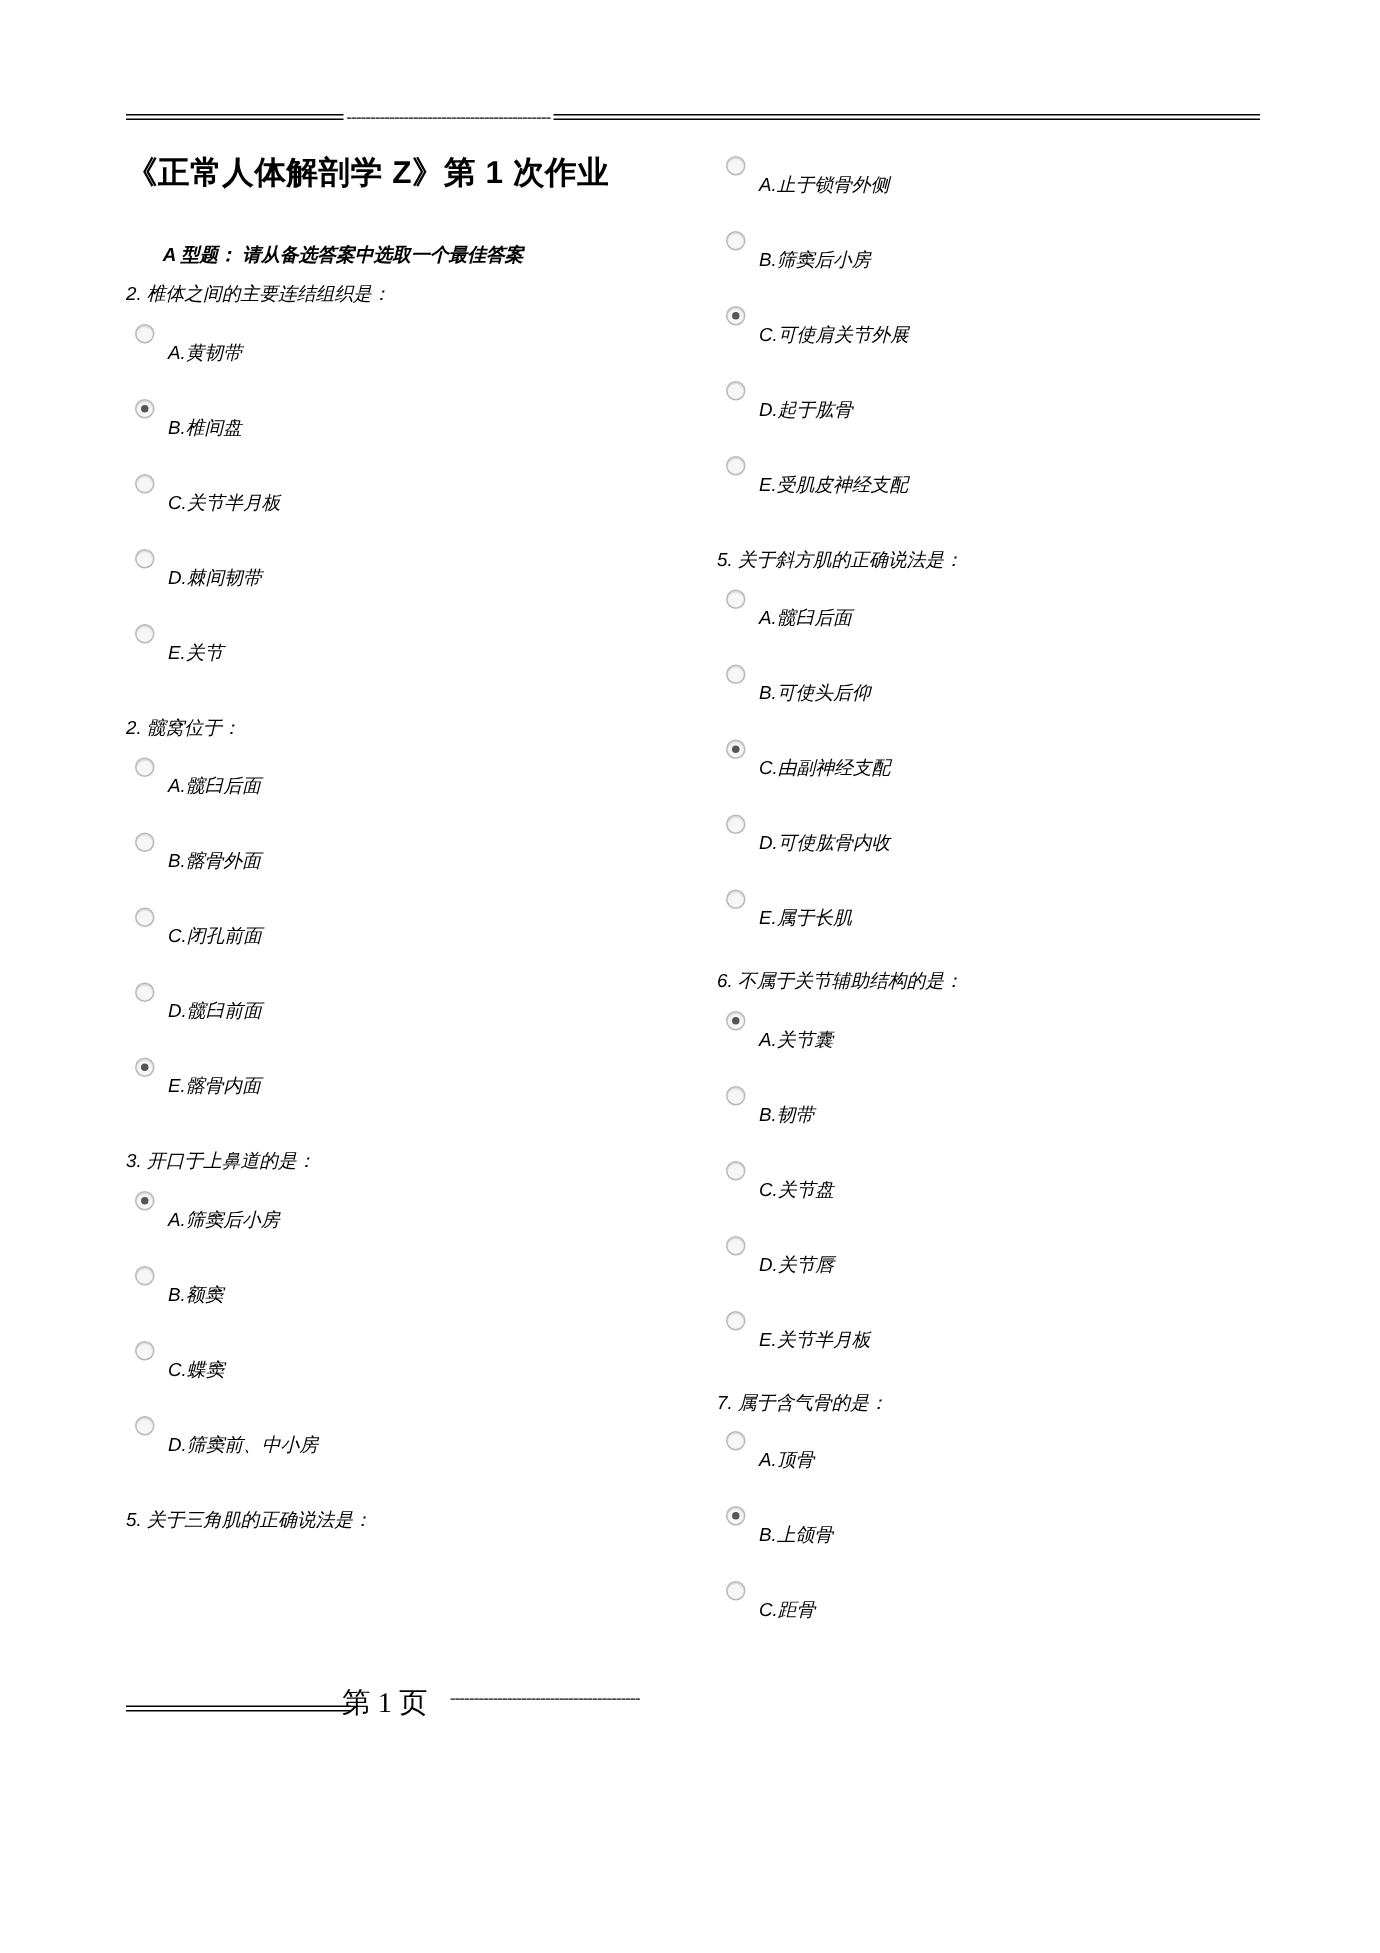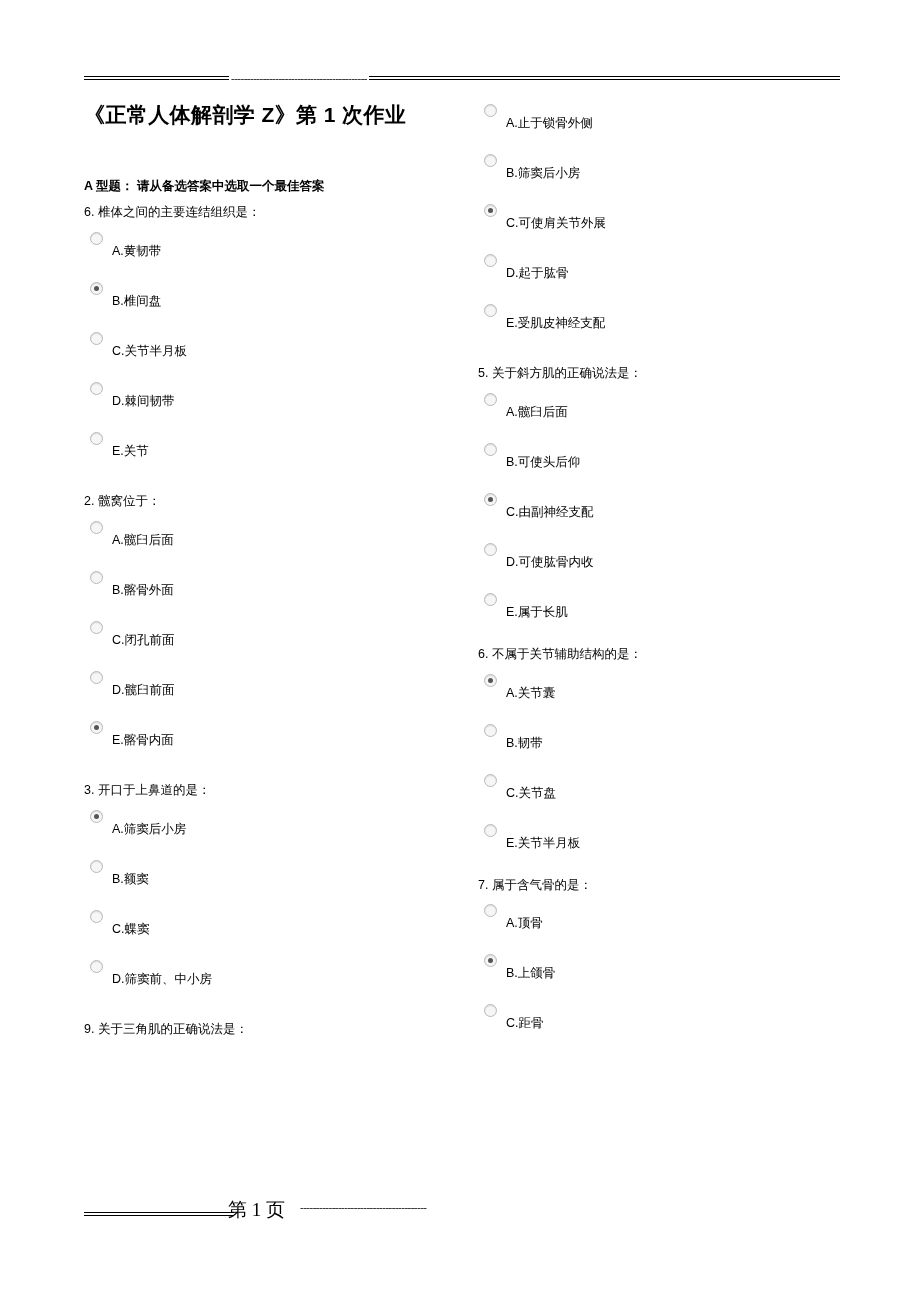--- a/index.html
+++ b/index.html
@@ -61,30 +61,32 @@
     font-weight: bold;
     letter-spacing: 0.4px;
   }
 
   
   .col {
     position: absolute;
     top: 160px;
     font-size: 12.5px;
     line-height: 1.5;
+    font-style: italic;
   }
   .col-left { left: 84px; width: 350px; }
   .col-right { left: 478px; top: 96px; width: 360px; }
 
   .intro {
     font-size: 12.5px;
     font-weight: bold;
     line-height: 1.7;
-    margin: 16px 0 6px 0;
+    margin: 0 0 6px 0;
     width: 265px;
+    text-align: right;
   }
 
   .q {
     margin: 0;
     padding: 0;
   }
   .q-text {
     font-size: 12.5px;
     margin: 0 0 2px 0;
     padding-left: 0px;
@@ -126,21 +128,21 @@
     border-radius: 50%;
     background: #555555;
   }
   .q-gap { height: 18px; }
   .q-gap-sm { height: 10px; }
 
   
   .footer {
     position: absolute;
     left: 84px;
-    top: 1195px;
+    top: 1120px;
     width: 756px;
     height: 30px;
   }
   .footer-line-left {
     position: absolute;
     left: 0;
     top: 17px;
     width: 150px;
     border-top: 1px solid #000;
     border-bottom: 1px solid #000;
@@ -173,21 +175,21 @@
     <div class="dashes-center">-------------------------------------------</div>
   </div>
 
   <div class="doc-title">《正常人体解剖学 Z》第 1 次作业</div>
 
   <div class="col col-left">
 
     <p class="intro">A 型题：  请从备选答案中选取一个最佳答案</p>
 
     <div class="q">
-      <div class="q-text">6. 椎体之间的主要连结组织是：</div>
+      <div class="q-text">2. 椎体之间的主要连结组织是：</div>
       <div class="opt">
         <span class="radio"></span>
         <span class="opt-label">A.黄韧带</span>
       </div>
       <div class="opt">
         <span class="radio checked"></span>
         <span class="opt-label">B.椎间盘</span>
       </div>
       <div class="opt">
         <span class="radio"></span>
@@ -247,21 +249,21 @@
       </div>
       <div class="opt">
         <span class="radio"></span>
         <span class="opt-label">D.筛窦前、中小房</span>
       </div>
     </div>
 
     <div class="q-gap"></div>
 
     <div class="q">
-      <div class="q-text">9. 关于三角肌的正确说法是：</div>
+      <div class="q-text">5. 关于三角肌的正确说法是：</div>
     </div>
 
   </div>
 
   <div class="col col-right">
 
     <div class="q">
       <div class="opt">
         <span class="radio"></span>
         <span class="opt-label">A.止于锁骨外侧</span>
@@ -318,20 +320,24 @@
         <span class="radio checked"></span>
         <span class="opt-label">A.关节囊</span>
       </div>
       <div class="opt">
         <span class="radio"></span>
         <span class="opt-label">B.韧带</span>
       </div>
       <div class="opt">
         <span class="radio"></span>
         <span class="opt-label">C.关节盘</span>
+      </div>
+      <div class="opt">
+        <span class="radio"></span>
+        <span class="opt-label">D.关节唇</span>
       </div>
       <div class="opt">
         <span class="radio"></span>
         <span class="opt-label">E.关节半月板</span>
       </div>
     </div>
 
     <div class="q-gap-sm"></div>
 
     <div class="q">

